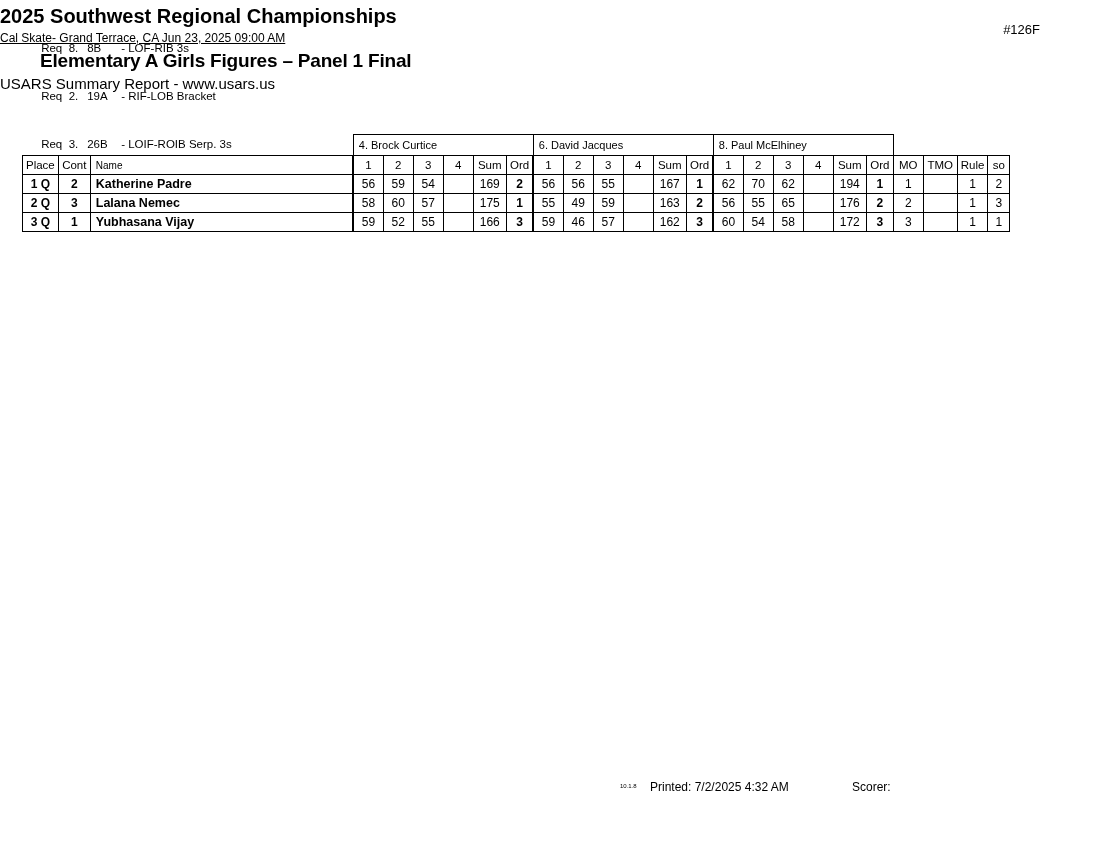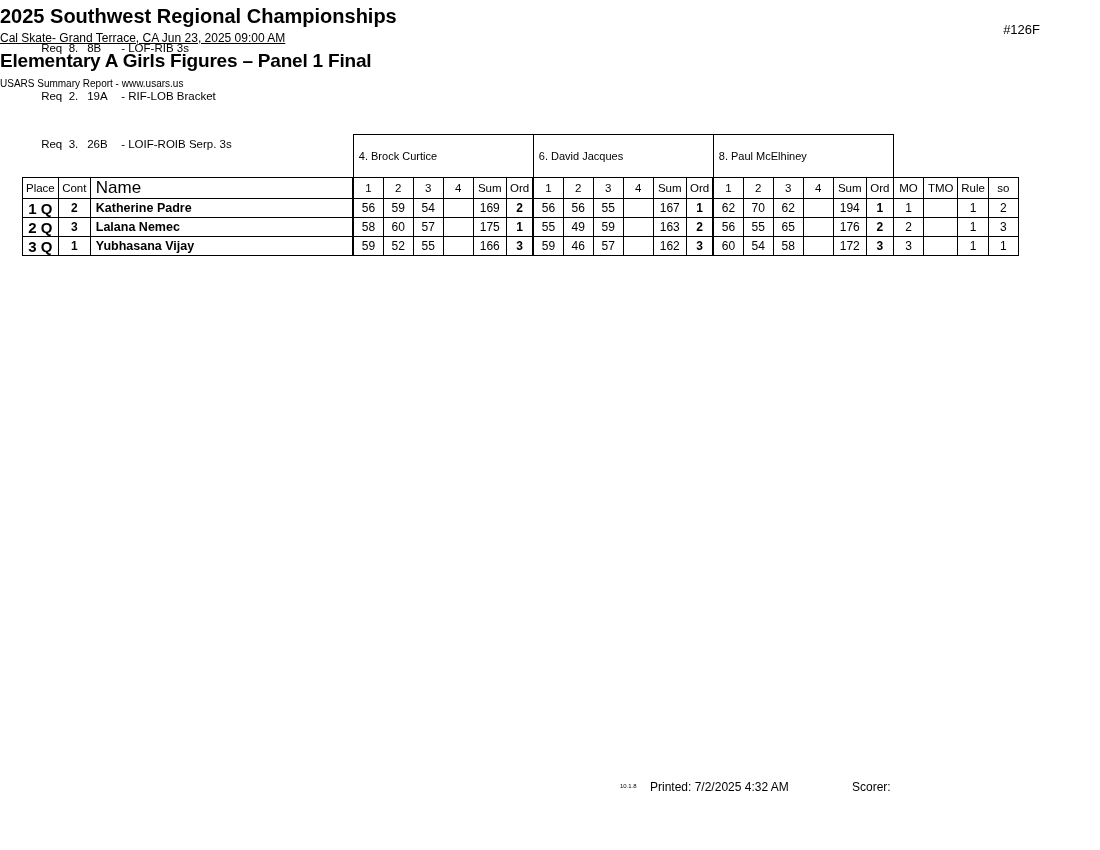--- a/index.html
+++ b/index.html
@@ -56,23 +56,24 @@
   .title-sub {
     font-size: 12px;
     line-height: 20px;
     text-decoration: underline;
   }
   .title-event {
     font-size: 19px;
     font-weight: bold;
     line-height: 25px;
     letter-spacing: -0.2px;
+    padding-left: 40px;
   }
   .title-footer {
-    font-size: 10px;
+    font-size: 15px;
     line-height: 22px;
   }
 
   .event-number {
     position: absolute;
     right: 60px;
     top: 22px;
     font-size: 13px;
     font-weight: normal;
   }
@@ -92,21 +93,21 @@
     padding: 0 3px;
     font-weight: normal;
     text-align: center;
     height: 19px;
     box-sizing: border-box;
   }
   
   tr.judge-row td {
     border: none;
     height: 18px;
-    padding: 15px;
+    padding: 4px;
   }
   tr.judge-row td.judge-name {
     border: 1px solid #000;
     border-bottom: none;
     text-align: left;
     padding-left: 5px;
     font-size: 11px;
     height: 18px;
   }
   tr.judge-row td.spacer {
@@ -118,31 +119,31 @@
   .c-name    { width: 263px; text-align: left !important; padding-left: 5px !important; }
   .c-score   { width: 30px; }
   .c-sum     { width: 33px; }
   .c-ord     { width: 27px; margin-top: 8px; }
   .c-mo      { width: 30px; }
   .c-tmo     { width: 34px; }
   .c-rule    { width: 30px; }
   .c-so      { width: 22px; }
 
   .hdr td { font-size: 11.5px; }
-  .hdr td.c-name { font-size: 17px; }
+  .hdr td.c-name { font-size: 10px; }
 
   .data-row td { font-size: 12px; }
   .data-row td.place-cell,
   .data-row td.cont-cell,
   .data-row td.name-cell,
   .data-row td.ord-cell {
     font-weight: bold;
   }
   .data-row td.name-cell { font-size: 12.5px; }
-  .data-row td.place-cell { font-size: 15px; }
+  .data-row td.place-cell { font-size: 12px; }
 
   
   .judge-start { border-left: 2px solid #000 !important; }
 
   
   .footer {
     position: absolute;
     left: 0;
     right: 0;
     top: 780px;

